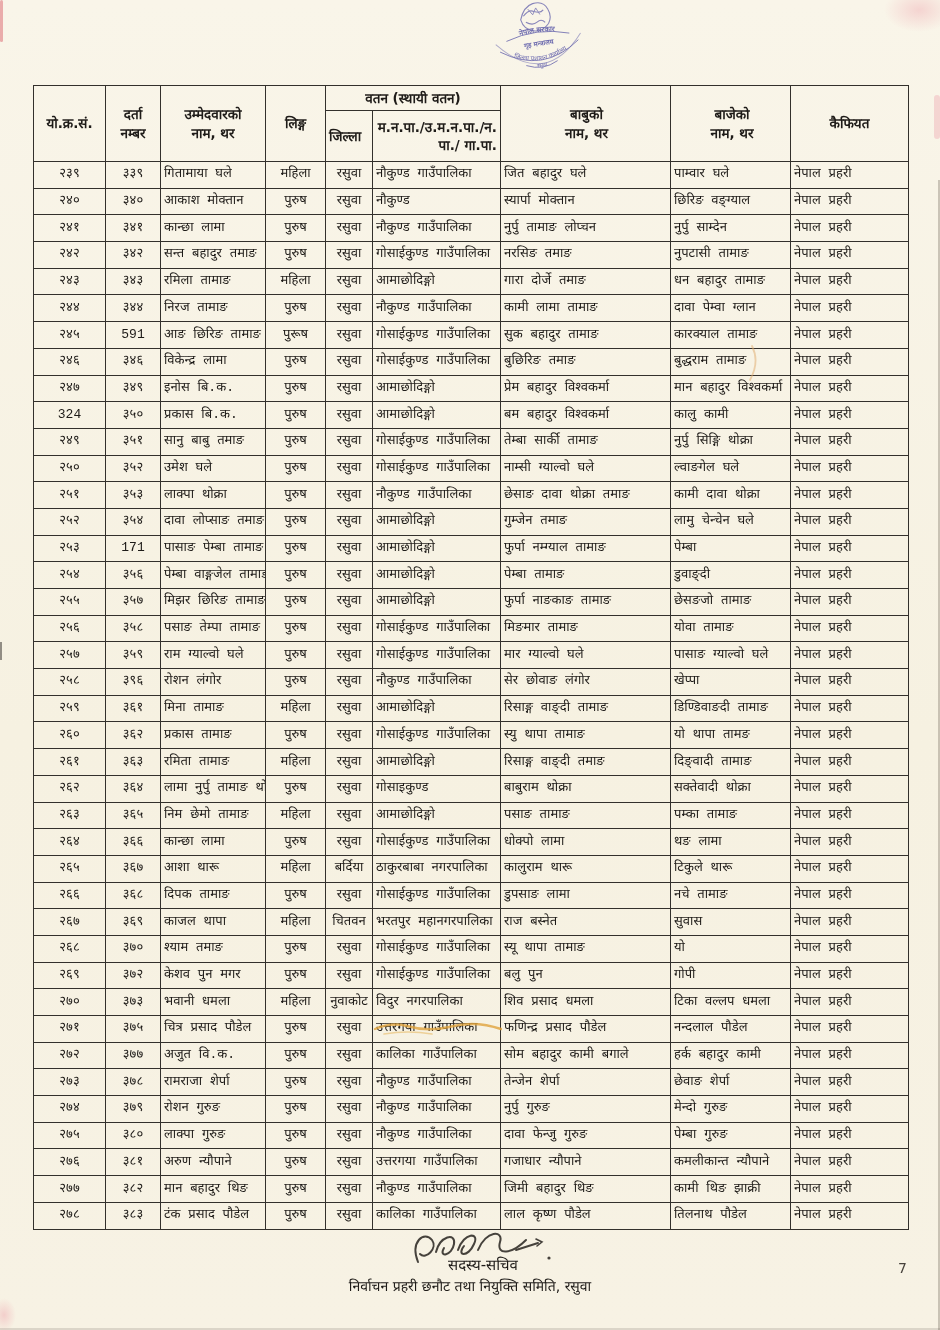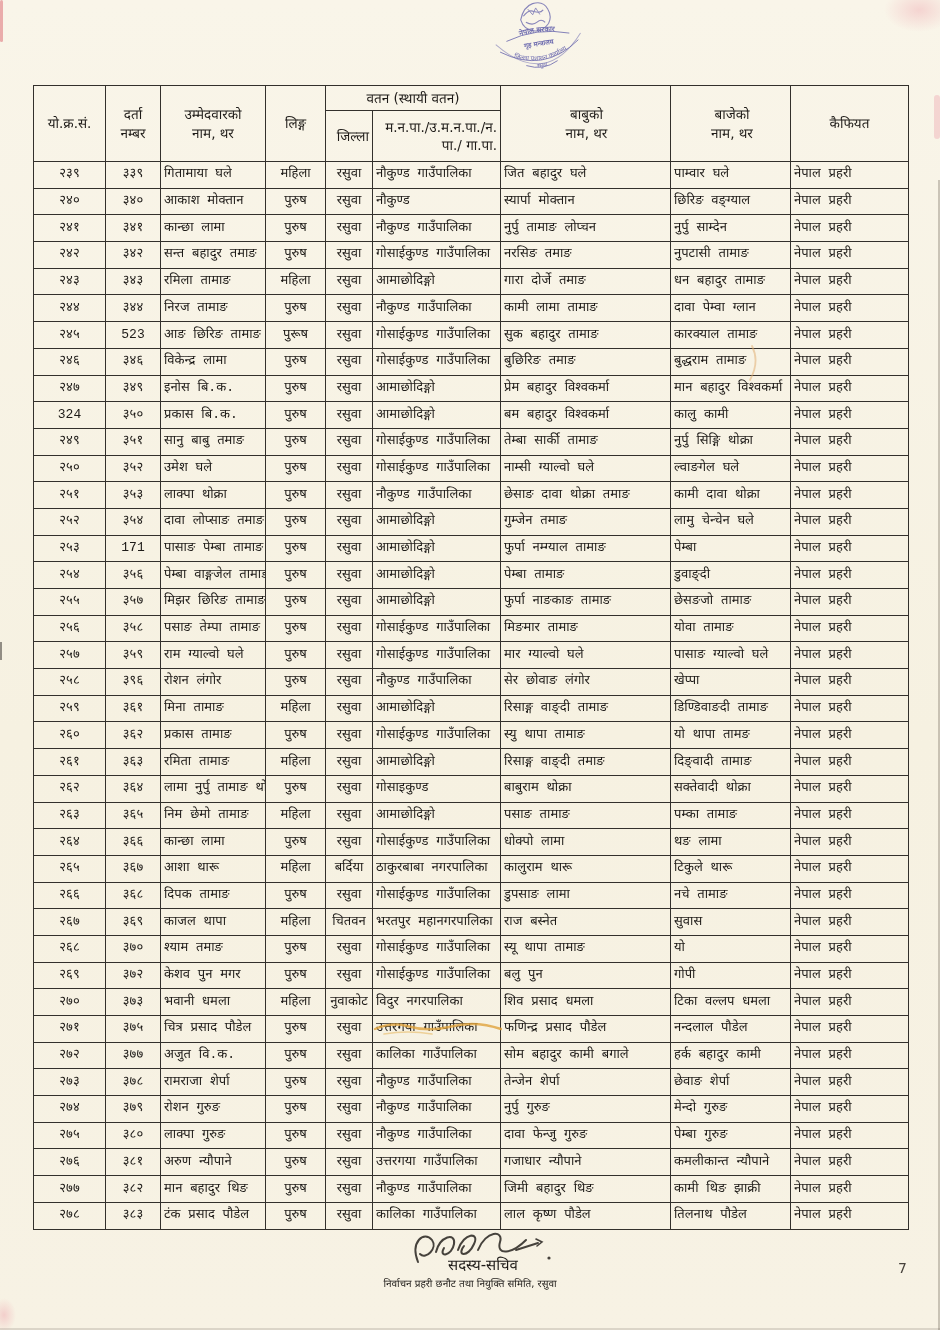--- a/index.html
+++ b/index.html
@@ -20,33 +20,33 @@
     background:transparent;
   }
   table.roster td,table.roster th{
     border:1.6px solid #33302c;
     padding:0 3px;
     font-size:13px;line-height:1.15;
     overflow:hidden;white-space:nowrap;
     vertical-align:middle;
   }
   table.roster th{
-    font-weight:400;font-size:13.5px;white-space:pre-line;line-height:1.35;margin-top:41px;
+    font-weight:700;font-size:13.5px;white-space:pre-line;line-height:1.35;margin-top:41px;
   }
   table.roster .group-h{text-align:center;height:24px;}
   table.roster thead .sub{height:50px;}
   table.roster thead .rs{height:74px;text-align:center;}
   th.left{text-align:right;}
   tbody tr{height:26.7px;font-family:Liberation Mono, monospace;}
   td.c{text-align:center;}
   td.l{text-align:left;padding-left:4px;}
   
   .sig-scribble{position:absolute;left:408px;top:1228px;}
   .sig-title{position:absolute;left:0;right:0;top:1254px;text-align:center;font-size:15px;margin-left:26px;}
-  .committee{position:absolute;left:0;right:0;top:1276px;text-align:center;font-size:10px;}
+  .committee{position:absolute;left:0;right:0;top:1276px;text-align:center;font-size:14px;}
   .page-number{position:absolute;left:898px;top:1260px;font-size:14px;color:#474council:#47423c;}
   .page-number{color:#47423c;}
   
   .artifact{position:absolute;pointer-events:none;}
   .edge-right{right:0;top:180px;width:2px;height:1150px;background:rgba(95,85,72,.30);}
   .edge-bottom{left:0;bottom:0;width:100%;height:2px;background:rgba(95,85,72,.18);}
   .nick-top-left{left:0;top:0;width:3px;height:42px;background:rgba(215,85,95,.45);border-radius:2px;}
   .blob-top-right{right:-14px;top:-12px;width:70px;height:44px;border-radius:50%;
     background:radial-gradient(closest-side,rgba(232,125,145,.28),rgba(232,125,145,0));}
   .streak-right{right:0;top:95px;width:6px;height:44px;border-radius:3px;background:rgba(233,128,150,.28);}
@@ -105,21 +105,21 @@
 नाम, थर</th>
         <th rowspan="2" class="rs">लिङ्ग</th>
         <th colspan="2" class="group-h">वतन (स्थायी वतन)</th>
         <th rowspan="2" class="rs left" style="padding-left:5px">बाबुको
 नाम, थर</th>
         <th rowspan="2" class="rs left" style="padding-left:6px">बाजेको
 नाम, थर</th>
         <th rowspan="2" class="rs">कैफियत</th>
       </tr>
       <tr>
-        <th class="sub" style="text-align:right">जिल्ला</th>
+        <th class="sub" style="text-align:left">जिल्ला</th>
         <th class="sub left">म.न.पा./उ.म.न.पा./न.
 पा./ गा.पा.</th>
       </tr>
     </thead>
     <tbody>
         <tr>
       <td class="c">२३९</td>
       <td class="c">३३९</td>
       <td class="l">गितामाया घले</td>
       <td class="c">महिला</td>
@@ -179,21 +179,21 @@
       <td class="l">निरज तामाङ</td>
       <td class="c">पुरुष</td>
       <td class="c">रसुवा</td>
       <td class="l">नौकुण्ड गाउँपालिका</td>
       <td class="l">कामी लामा तामाङ</td>
       <td class="l">दावा पेम्वा ग्लान</td>
       <td class="l">नेपाल प्रहरी</td>
     </tr>
         <tr>
       <td class="c">२४५</td>
-      <td class="c">523</td>
+      <td class="c">591</td>
       <td class="l">आङ छिरिङ तामाङ</td>
       <td class="c">पुरूष</td>
       <td class="c">रसुवा</td>
       <td class="l">गोसाईकुण्ड गाउँपालिका</td>
       <td class="l">सुक बहादुर तामाङ</td>
       <td class="l">कारक्याल तामाङ</td>
       <td class="l">नेपाल प्रहरी</td>
     </tr>
         <tr>
       <td class="c">२४६</td>

